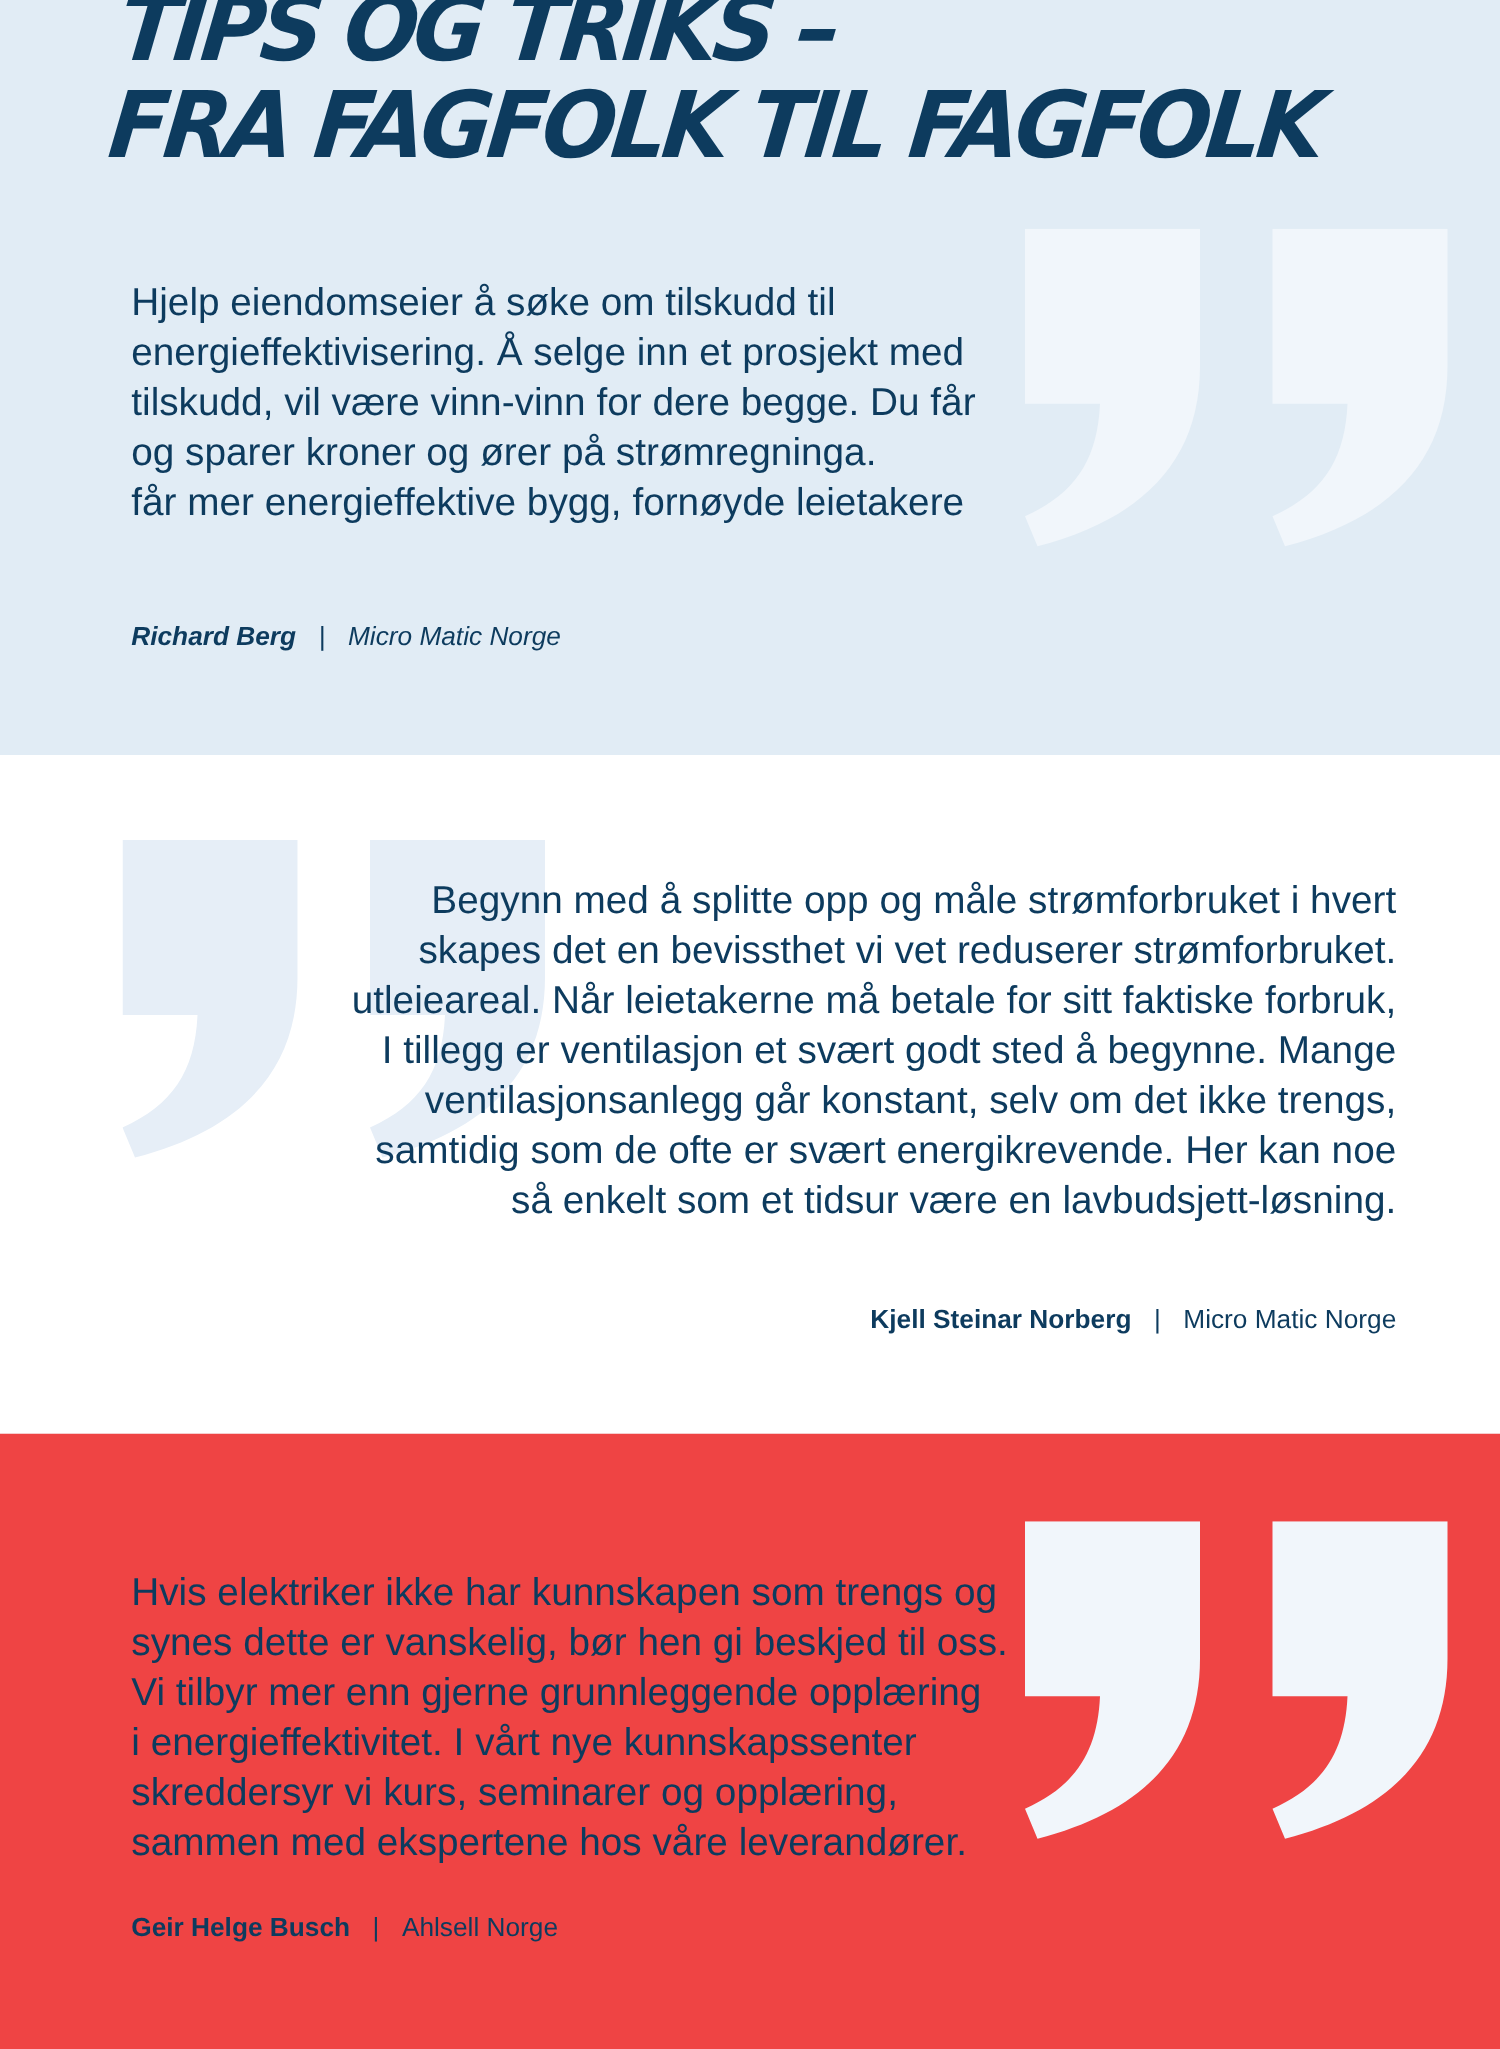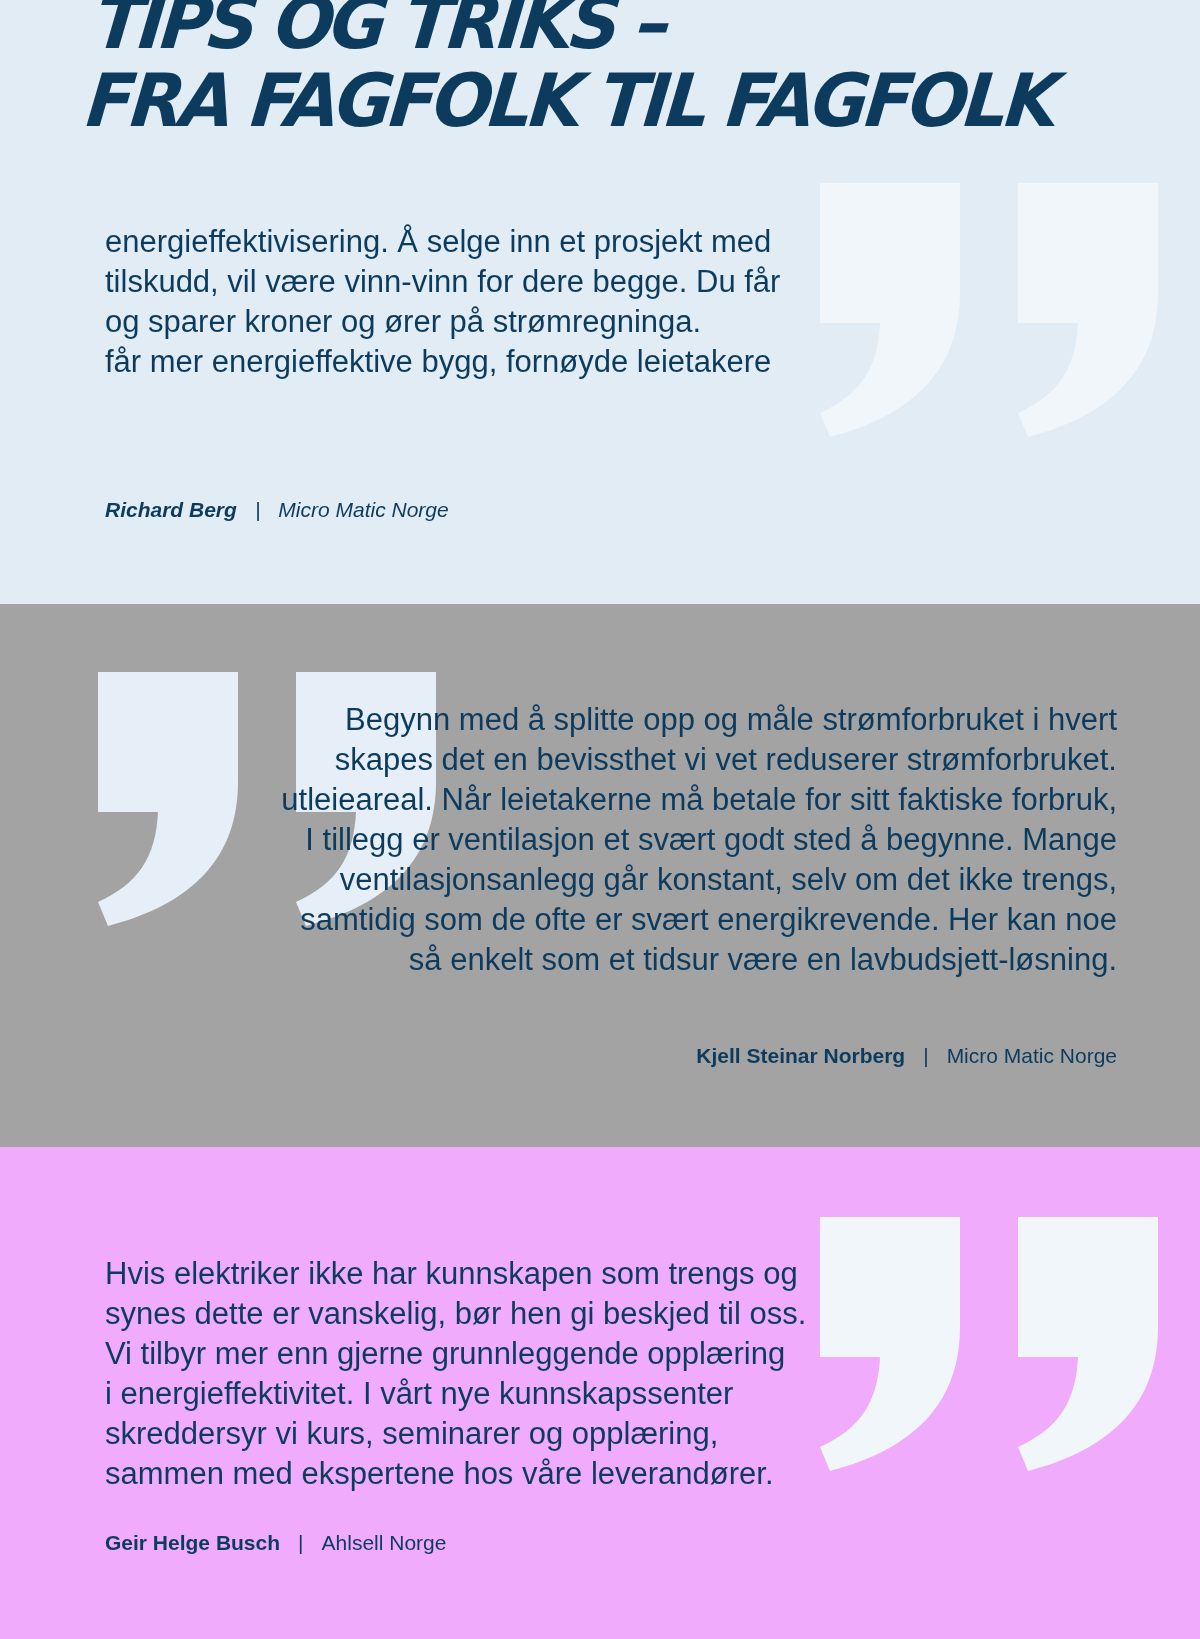--- a/index.html
+++ b/index.html
@@ -5,22 +5,22 @@
   * { box-sizing: border-box; margin: 0; padding: 0; }
   html, body { width: 1200px; height: 1639px; overflow: hidden; }
   body {
     font-family: "Liberation Sans", sans-serif;
     color: #0d3b5e;
     background: #e1ecf5;
     position: relative;
   }
   .section { position: absolute; left: 0; width: 1200px; overflow: hidden; }
   .sec-1 { top: 0; height: 604px; background: #e1ecf5; }
-  .sec-2 { top: 604px; height: 543px; background: #a3a3a3; padding-left: 40px; }
-  .sec-3 { top: 1147px; height: 492px; background: #f0abfc; }
+  .sec-2 { top: 604px; height: 543px; background: #ffffff; padding-left: 40px; }
+  .sec-3 { top: 1147px; height: 492px; background: #ef4444; }
 
   .heading {
     position: absolute; left: 100px; top: -16px;
     font-family: "DejaVu Sans", sans-serif;
     font-weight: bold; font-style: italic;
     font-size: 70px; line-height: 74px;
     letter-spacing: -4px;
     color: #0d3b5e;
     transform: skewX(-6deg) scaleY(1.05);
     transform-origin: left top;
@@ -61,20 +61,21 @@
     <span class="hl">fra fagfolk til fagfolk</span>
   </h1>
 
   <svg class="quote-mark" style="left:820px; top:183px;" width="340" height="256" viewBox="0 0 340 256">
     <path d="M0 0 H140 V110 C140 185 95 232 10 254 L0 230 C40 212 58 185 60 140 H0 Z"></path>
     <path d="M198 0 H338 V110 C338 185 293 232 208 254 L198 230 C238 212 256 185 258 140 H198 Z"></path>
   </svg>
 
   <div class="quote-body" style="left:105px; top:222px;">
     <div class="para">
+      <span class="ln">Hjelp eiendomseier å søke om tilskudd til</span>
       <span class="ln">energieffektivisering. Å selge inn et prosjekt med</span>
       <span class="ln">tilskudd, vil være vinn-vinn for dere begge. Du får</span>
       <span class="ln">og sparer kroner og ører på strømregninga.</span>
       <span class="ln">får mer energieffektive bygg, fornøyde leietakere</span>
     </div>
   </div>
 
   <div class="attribution" style="left:105px; top:497px;font-style:italic;">
     <span class="name">Richard Berg</span><span class="sep">|</span><span class="company">Micro Matic Norge</span>
   </div>

